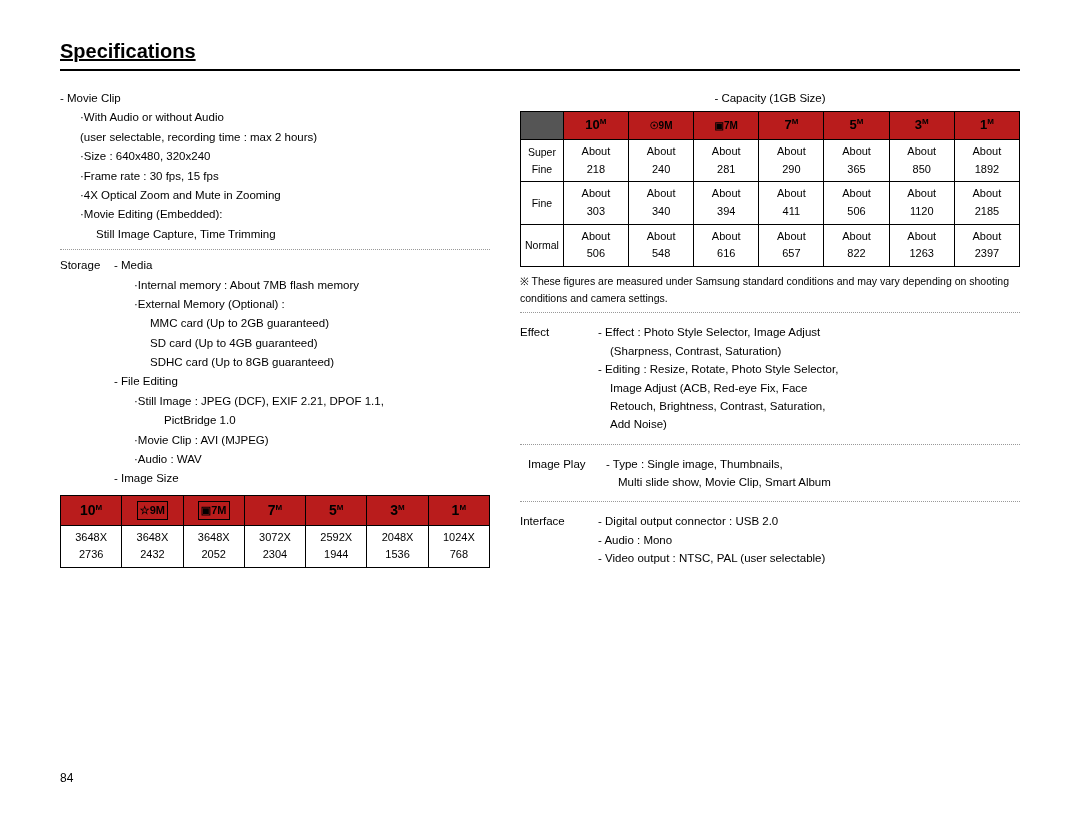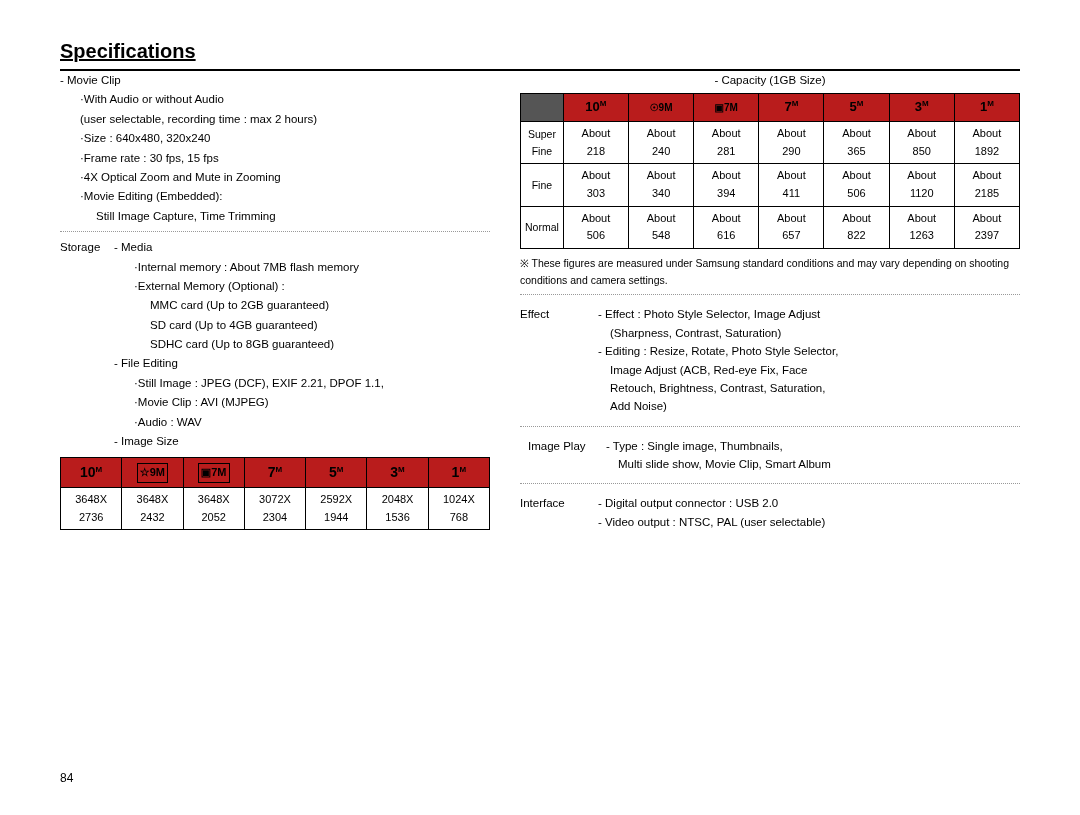--- a/index.html
+++ b/index.html
@@ -11,20 +11,21 @@
       width: 1080px;
       min-height: 815px;
       padding: 40px 60px 40px 60px;
     }
     h1 {
       font-size: 20px;
       font-weight: bold;
       text-decoration: underline;
       border-bottom: 2px solid #000;
       padding-bottom: 6px;
+      margin-bottom: 18px;
     }
     .main-layout {
       display: flex;
       gap: 30px;
       justify-content: flex-end;
     }
     .left-col {
       flex: 0 0 430px;
       font-size: 11.5px;
       line-height: 1.6;
@@ -107,20 +108,21 @@
       <span style="flex:0 0 50px;">Storage</span>
       <div style="flex:1;">
         <div class="spec-line">- Media</div>
         <div class="spec-line indent1">·Internal memory : About 7MB flash memory</div>
         <div class="spec-line indent1">·External Memory (Optional) :</div>
         <div class="spec-line indent2">MMC card (Up to 2GB guaranteed)</div>
         <div class="spec-line indent2">SD card (Up to 4GB guaranteed)</div>
         <div class="spec-line indent2">SDHC card (Up to 8GB guaranteed)</div>
         <div class="spec-line">- File Editing</div>
         <div class="spec-line indent1">·Still Image : JPEG (DCF), EXIF 2.21, DPOF 1.1,</div>
+        <div class="spec-line indent3">PictBridge 1.0</div>
         <div class="spec-line indent1">·Movie Clip : AVI (MJPEG)</div>
         <div class="spec-line indent1">·Audio : WAV</div>
         <div class="spec-line">- Image Size</div>
       </div>
     </div>
 
     <table style="margin-top:6px;">
       <thead>
         <tr>
           <th class="header-cell"><span class="icon-10m">10</span><sup>M</sup></th>
@@ -221,20 +223,21 @@
         <div style="padding-left:12px;">Multi slide show, Movie Clip, Smart Album</div>
       </div>
     </div>
 
     <div class="dotted-line"></div>
 
     <div style="display:flex; gap:8px; margin-bottom:20px; padding: 4px 0;">
       <span style="flex: 0 0 70px;">Interface</span>
       <div>
         <div>- Digital output connector : USB 2.0</div>
+        <div>- Audio : Mono</div>
         <div>- Video output : NTSC, PAL (user selectable)</div>
       </div>
     </div>
 
   </div>
 </div>
 
 <div class="page-num">84</div>
 
 </body></html>

